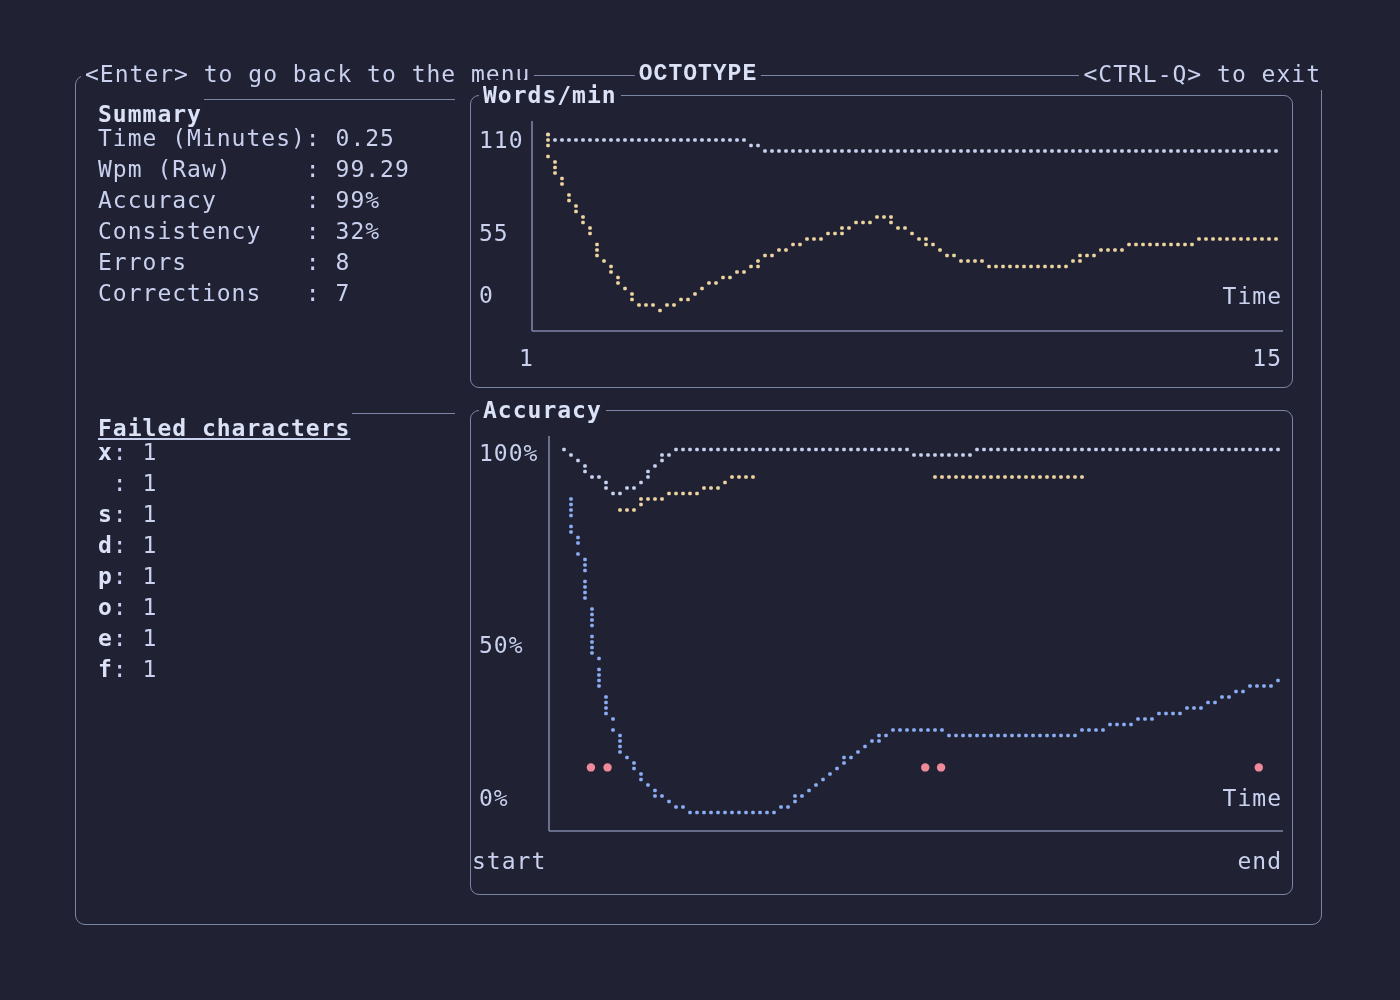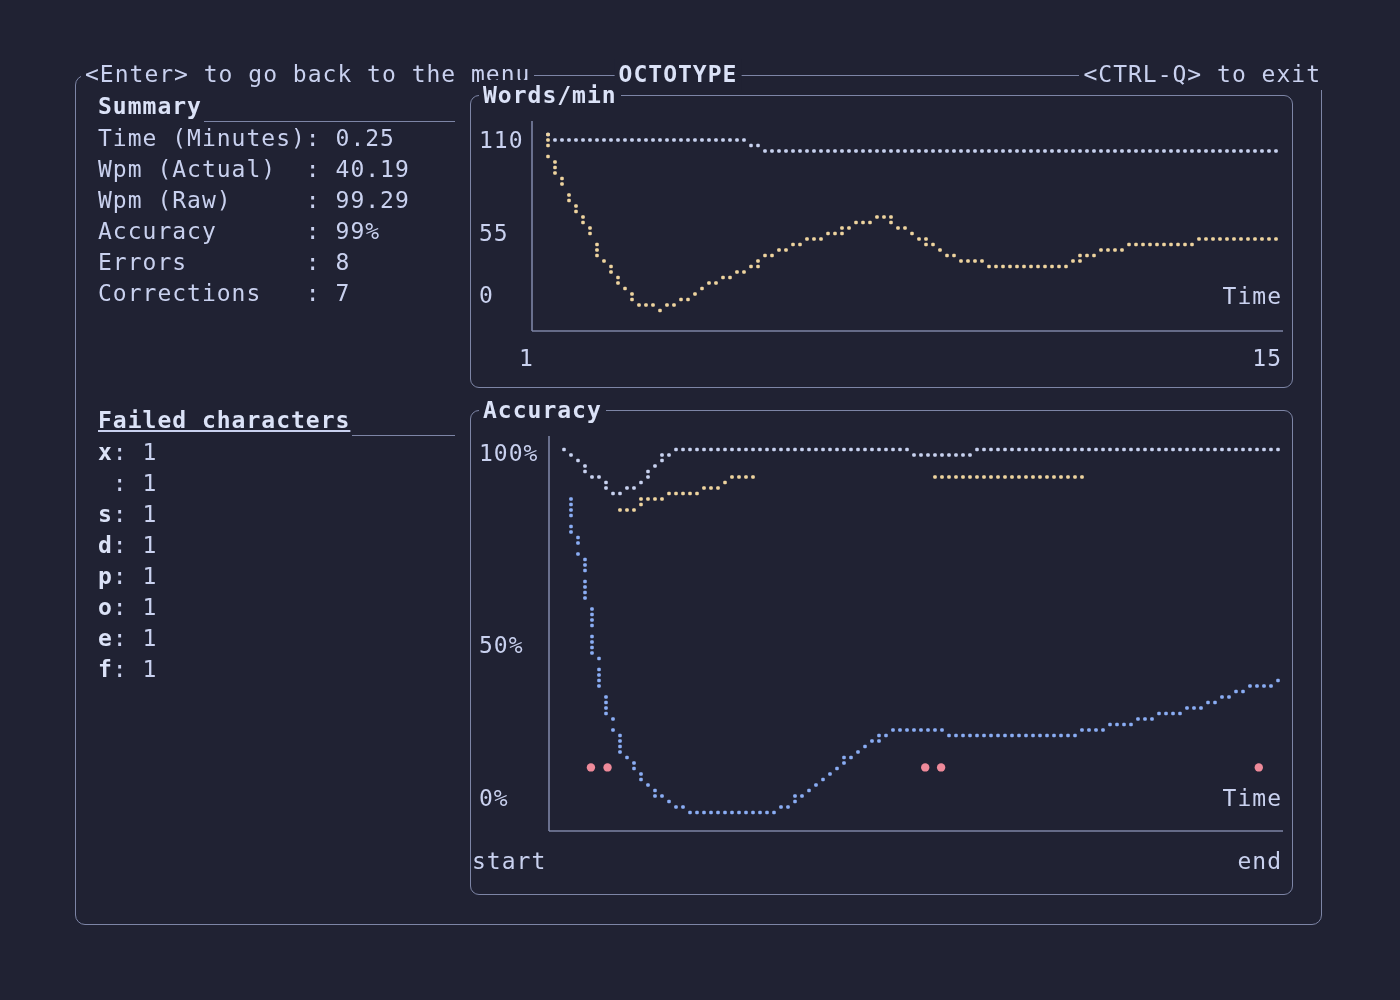--- a/index.html
+++ b/index.html
@@ -19,39 +19,39 @@
   .toplabel{position:absolute;top:59px;line-height:31px;}
   .panel{
     position:absolute;border:1.6px solid #7d85a6;border-radius:9px;
     box-sizing:border-box;
   }
   #wpm-panel{left:470px;top:95px;width:823px;height:293px;}
   #acc-panel{left:470px;top:410px;width:823px;height:485px;}
   .panel-title{position:absolute;top:-16px;left:8px;line-height:31px;}
   .chart-svg{position:absolute;left:0;top:0;}
   .tick{position:absolute;line-height:31px;}
-  .hdr{position:absolute;display:flex;align-items:flex-end;}
+  .hdr{position:absolute;display:flex;align-items:flex-start;margin-top:8px;}
   .hline{flex:1;border-top:1.6px solid #7d85a6;margin-left:2px;}
   .rows{position:absolute;white-space:pre;}
   .rows div{height:31px;}
 </style>
 </head>
 <body>
 
 <div class="frame"></div>
 
 <span class="toplabel mask" style="left:81px;">&lt;Enter&gt; to go back to the menu</span>
-<span class="toplabel mask bold" style="left:678px;transform:translateX(-50%);">OCTOTYPE</span>
+<span class="toplabel mask bold" style="left:698px;transform:translateX(-50%);font-family:Liberation Mono, monospace;">OCTOTYPE</span>
 <span class="toplabel mask" style="right:75px;">&lt;CTRL-Q&gt; to exit</span>
 
 <div class="hdr" style="left:98px;top:91px;width:357px;">
   <span class="bold pre">Summary</span>
   <span class="hline"></span>
 </div>
-<div class="rows" id="summary-rows" style="left:98px;top:123px;"><div>Time (Minutes): 0.25</div><div>Wpm (Actual)  : 40.19</div><div>Wpm (Raw)     : 99.29</div><div>Accuracy      : 99%</div><div>Errors        : 8</div><div>Corrections   : 7</div></div>
+<div class="rows" id="summary-rows" style="left:98px;top:123px;"><div>Time (Minutes): 0.25</div><div>Wpm (Raw)     : 99.29</div><div>Accuracy      : 99%</div><div>Consistency   : 32%</div><div>Errors        : 8</div><div>Corrections   : 7</div></div>
 
 <div class="hdr" style="left:98px;top:405px;width:357px;text-decoration:underline;">
   <span class="bold pre">Failed characters</span>
   <span class="hline"></span>
 </div>
 <div class="rows" id="failed-rows" style="left:98px;top:437px;"><div><span class="bold pre">x</span>: 1</div><div><span class="bold pre"> </span>: 1</div><div><span class="bold pre">s</span>: 1</div><div><span class="bold pre">d</span>: 1</div><div><span class="bold pre">p</span>: 1</div><div><span class="bold pre">o</span>: 1</div><div><span class="bold pre">e</span>: 1</div><div><span class="bold pre">f</span>: 1</div></div>
 
 <div class="panel" id="wpm-panel">
   <span class="panel-title mask bold">Words/min</span>
   <svg class="chart-svg" width="820" height="290" viewBox="0 0 820 290">

